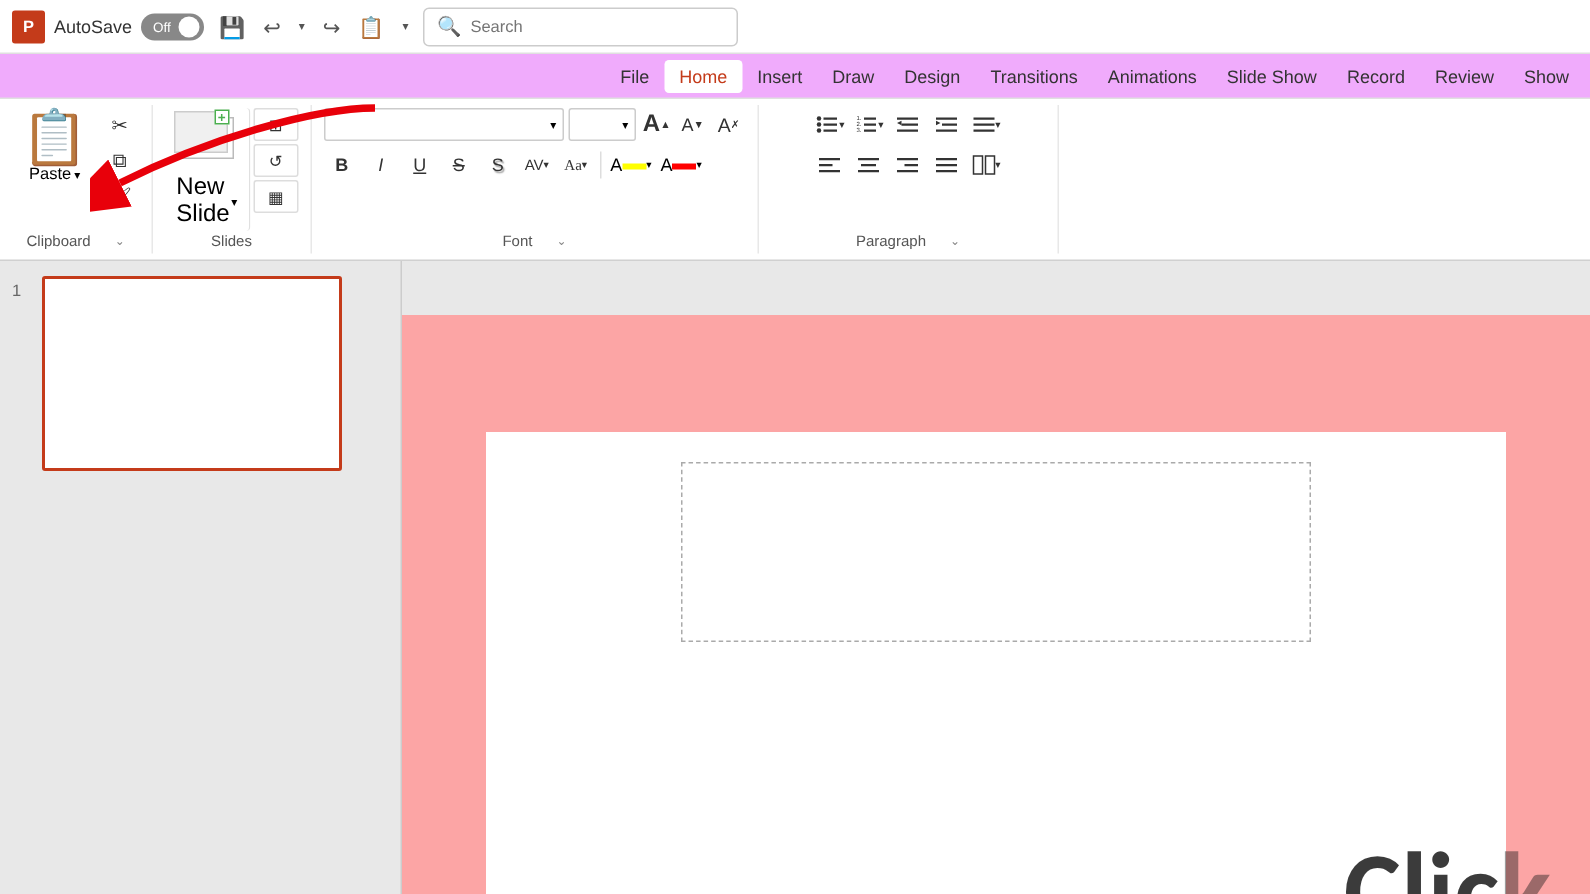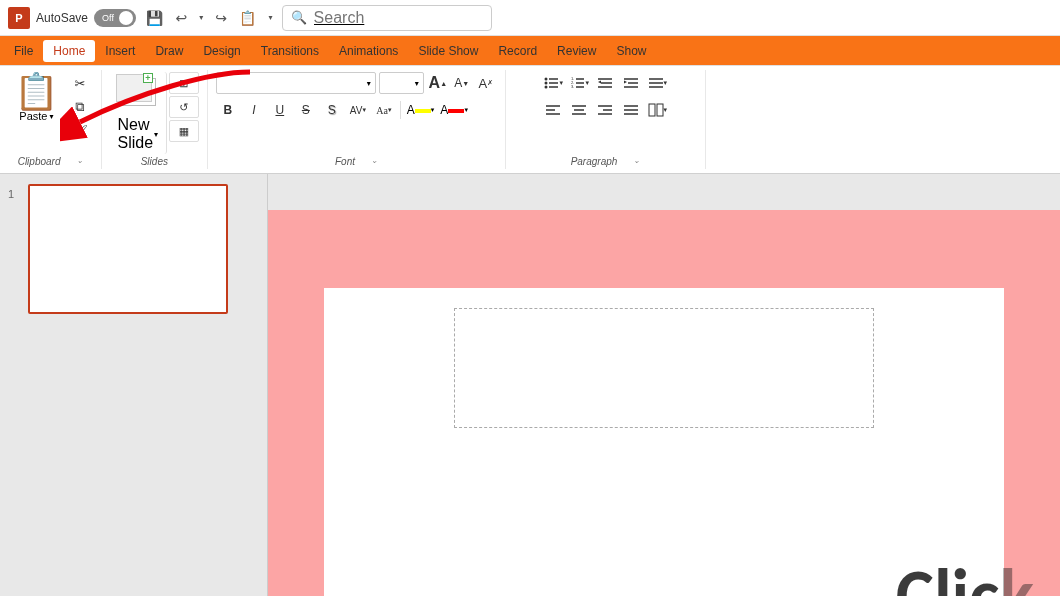--- a/index.html
+++ b/index.html
@@ -56,35 +56,35 @@
     .search-box {
       display: flex; align-items: center;
       border: 1px solid #ccc; border-radius: 4px;
       padding: 3px 8px;
       background: #fff;
       width: 210px; height: 26px;
       gap: 6px;
     }
     .search-box input {
       border: none; outline: none;
-      font-size: 16px; color: #000000;
+      font-size: 11px; color: #000000;
       width: 100%;
       background: transparent;
-      text-decoration: underline;
     }
     .search-icon-char { color: #888; font-size: 13px; }
 
     
     #menu-bar {
       display: flex;
       align-items: center;
-      background: #f97316;
+      background: #f0abfc;
       height: 30px;
       padding: 0 4px;
       border-bottom: 1px solid #e0e0e0;
+      justify-content: flex-end;
     }
     .menu-item {
       padding: 4px 10px;
       font-size: 12px;
       color: #333;
       cursor: pointer;
       border-radius: 3px;
       white-space: nowrap;
     }
     .menu-item.active {
@@ -116,21 +116,20 @@
       gap: 2px;
       flex: 1;
     }
     .ribbon-group-label {
       font-size: 10px;
       color: #555;
       margin-top: 2px;
       display: flex;
       align-items: flex-start;
       gap: 16px;
-      font-style: italic;
     }
     .ribbon-group-label-icon {
       font-size: 8px; color: #888;
     }
 
     
     .clipboard-group .ribbon-group-content {
       align-items: flex-start;
     }
     .paste-btn {

